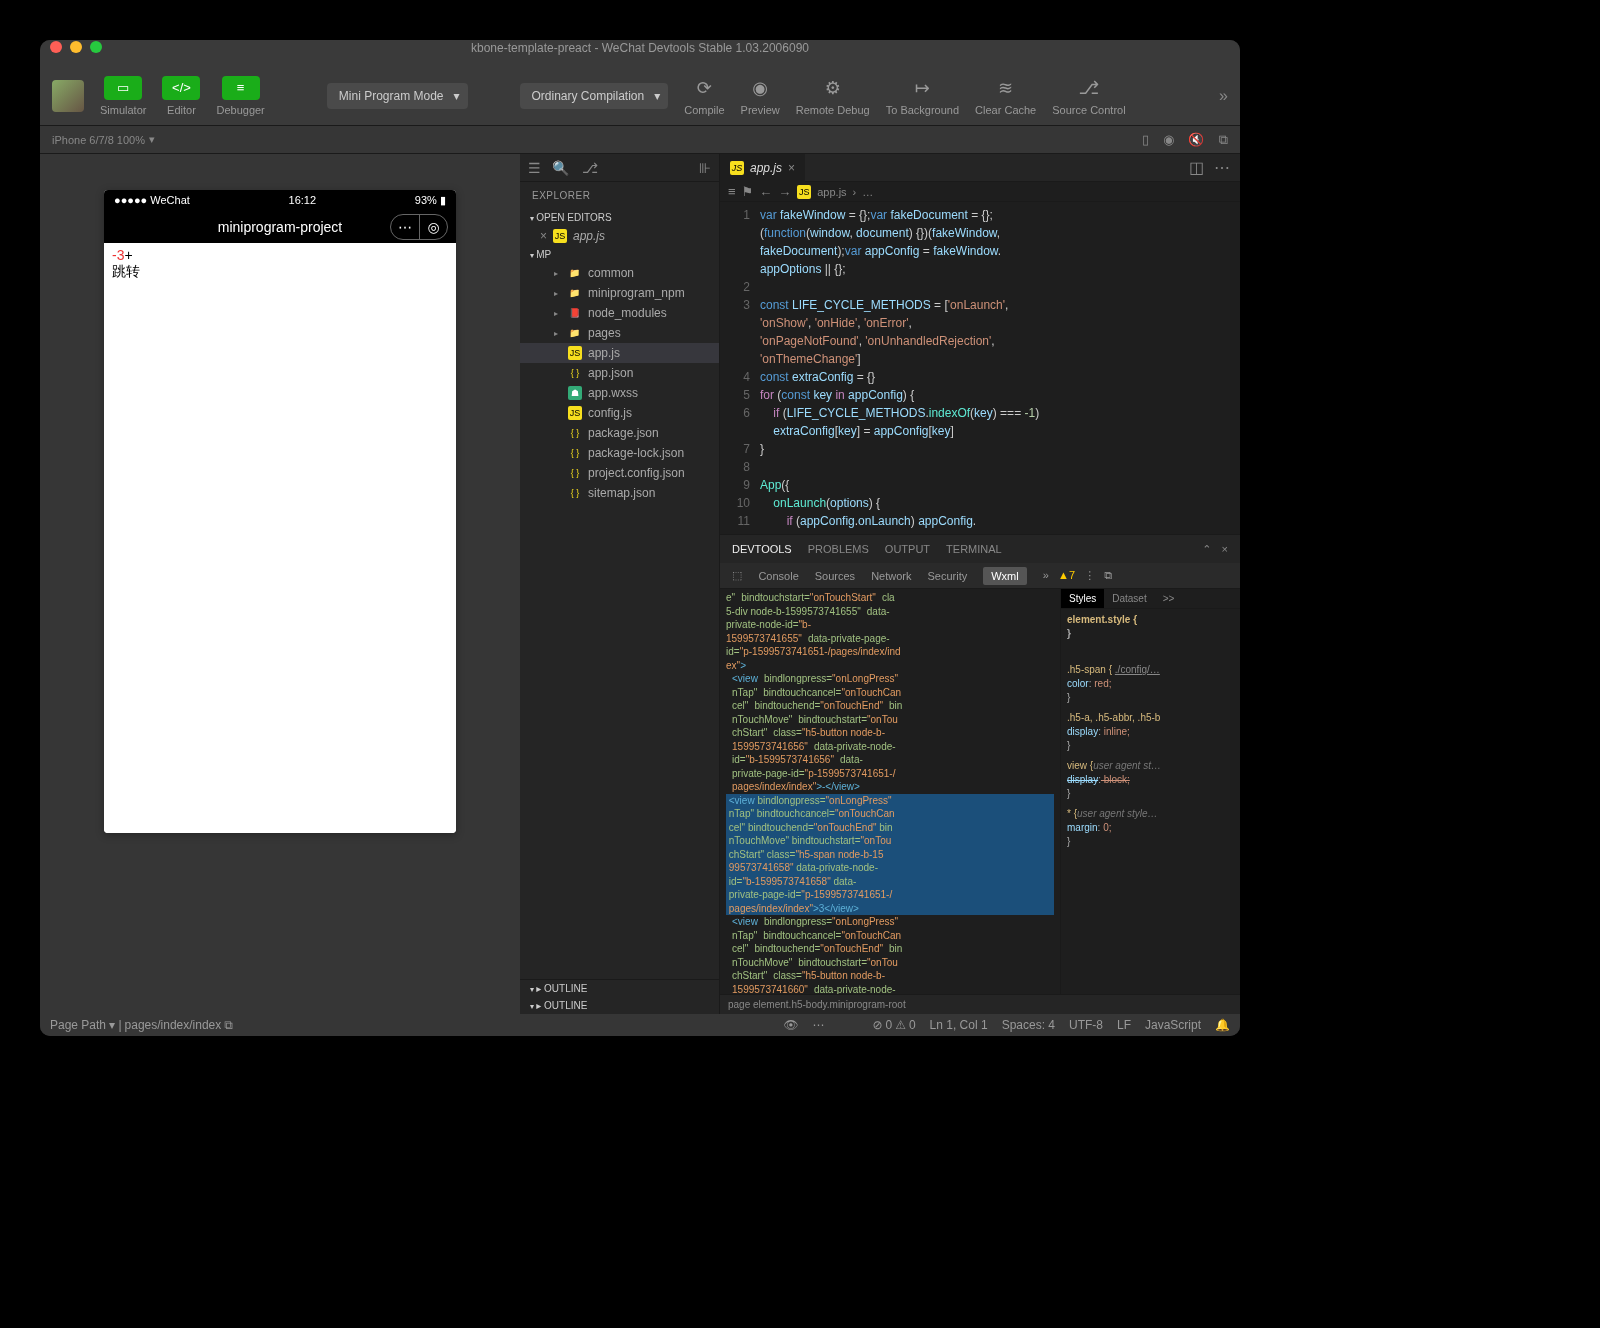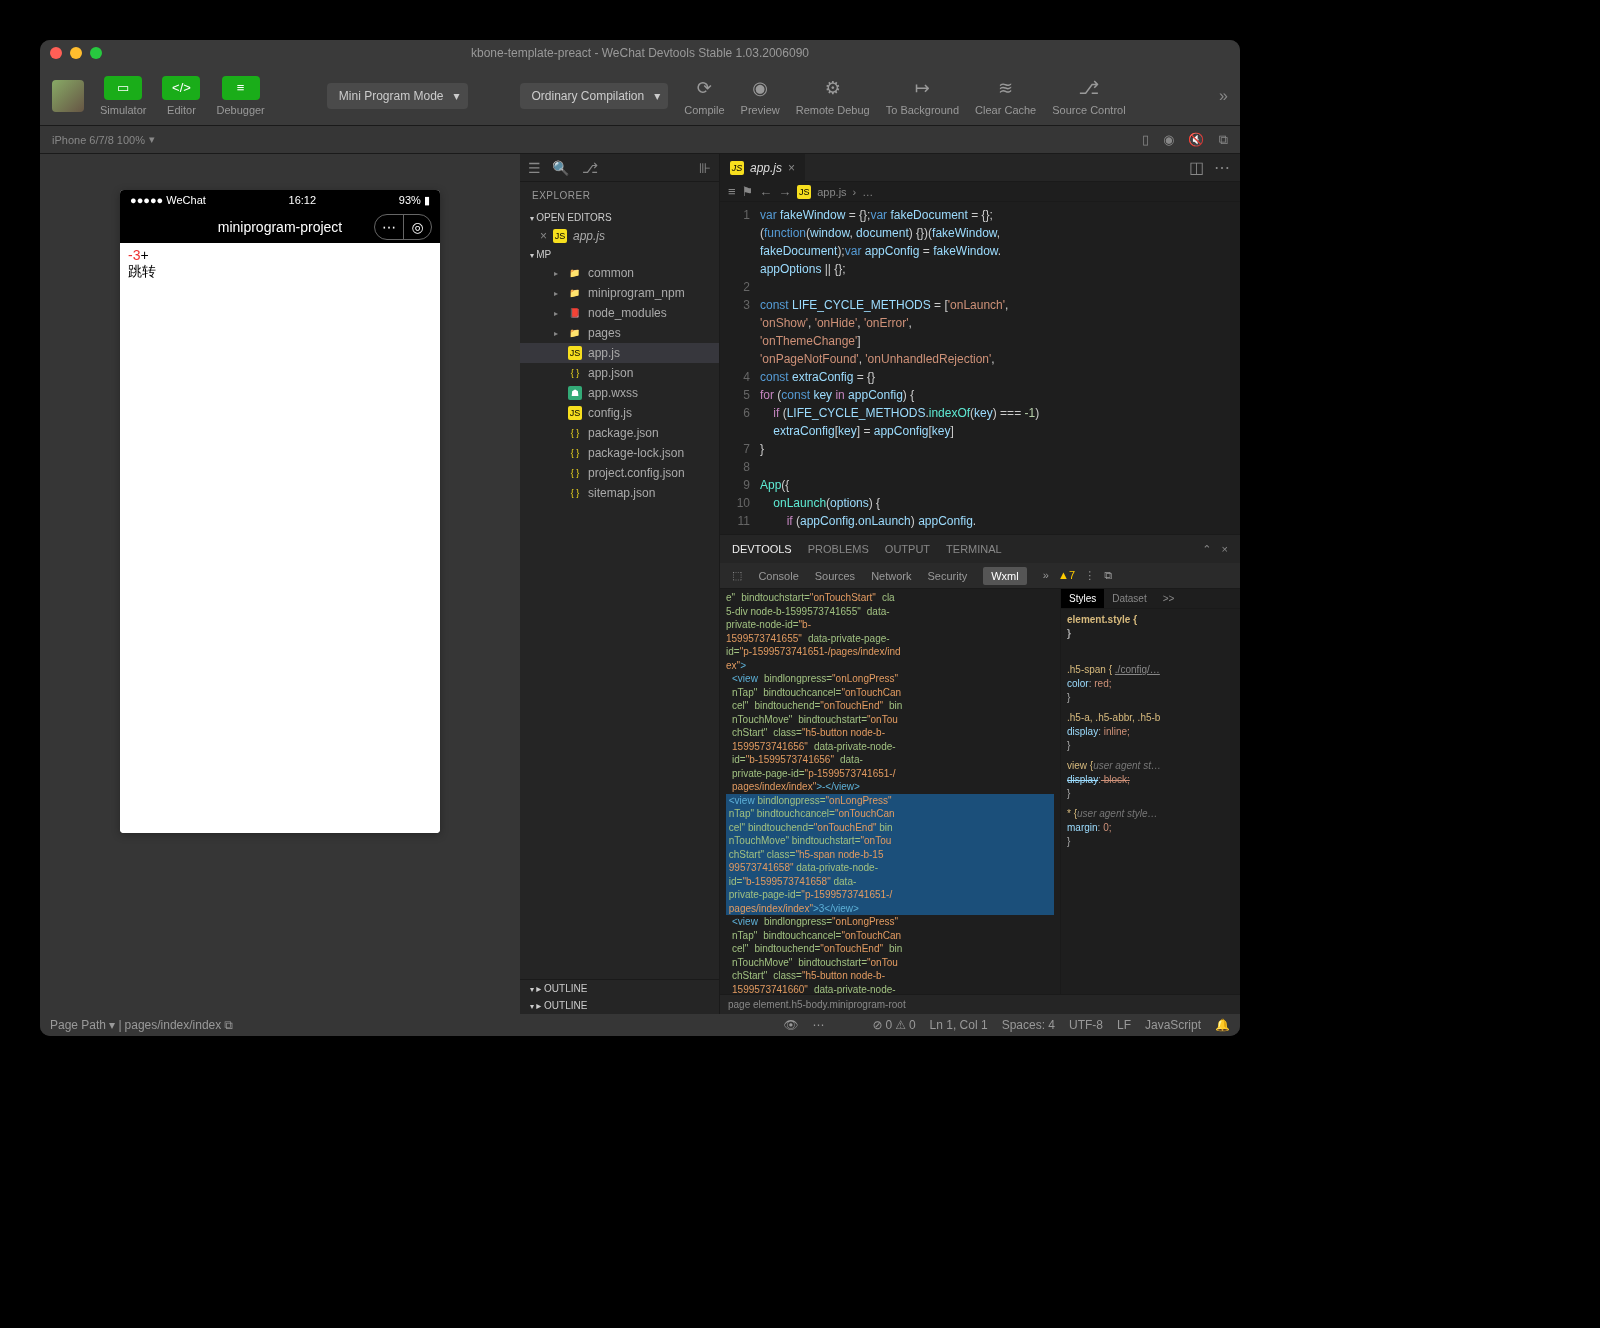--- a/index.html
+++ b/index.html
@@ -1,37 +1,37 @@
 <!DOCTYPE html>
 <html><head>
 <meta charset="utf-8">
 <style>
 *{box-sizing:border-box;margin:0;padding:0;font-family:-apple-system,BlinkMacSystemFont,"Segoe UI",sans-serif}
 body{background:#000;padding:40px;user-select:none}
 .window{width:1200px;height:996px;background:#2b2b2b;border-radius:10px;overflow:hidden;display:flex;flex-direction:column;box-shadow:0 20px 60px rgba(0,0,0,.5)}
-.titlebar{height:26px;background:#3a3a3a;display:flex;align-items:center;padding:10px 10px;position:relative}
+.titlebar{height:26px;background:#3a3a3a;display:flex;padding:1px 10px;position:relative}
 .traffic{display:flex;gap:8px}
 .dot{width:12px;height:12px;border-radius:50%}
 .dot.r{background:#ff5f56}.dot.y{background:#ffbd2e}.dot.g{background:#27c93f}
 .title{position:absolute;left:0;right:0;text-align:center;color:#999;font-size:12px}
 .toolbar{height:60px;background:#3a3a3a;display:flex;align-items:center;padding:0 12px;gap:16px;border-bottom:1px solid #1a1a1a}
 .avatar{width:32px;height:32px;border-radius:4px;background:linear-gradient(135deg,#8a6,#654)}
 .tbtn{display:flex;flex-direction:column;align-items:center;gap:4px;color:#999;font-size:11px;cursor:pointer}
 .tbtn .ico{width:38px;height:24px;background:#1aad19;border-radius:4px;display:flex;align-items:center;justify-content:center;color:#fff;font-size:13px}
 .tbtn.plain .ico{background:transparent;color:#999;font-size:18px}
 .dropdown{background:#4a4a4a;color:#ccc;padding:6px 24px 6px 12px;border-radius:4px;font-size:12px;position:relative;cursor:pointer}
 .dropdown::after{content:"▾";position:absolute;right:8px}
 .spacer{flex:1}
 .subbar{height:28px;background:#363636;display:flex;align-items:center;padding:0 12px;color:#888;font-size:11px;border-bottom:1px solid #1a1a1a}
 .subbar .left{display:flex;align-items:center;gap:4px}
 .subbar .right{margin-left:auto;display:flex;gap:14px;color:#888}
 .subbar .ricon{cursor:pointer;font-size:13px}
 .main{flex:1;display:flex;overflow:hidden}
 .simcol{width:480px;background:#363636;display:flex;flex-direction:column;align-items:center;padding-top:36px}
-.phone{width:320px;background:#fff;border-radius:4px;overflow:hidden;box-shadow:0 2px 8px rgba(0,0,0,.3)}
+.phone{width:352px;background:#fff;border-radius:4px;overflow:hidden;box-shadow:0 2px 8px rgba(0,0,0,.3)}
 .phead{background:#000;color:#fff}
 .pstatus{display:flex;justify-content:space-between;padding:4px 10px;font-size:11px}
 .pnav{display:flex;align-items:center;justify-content:center;padding:8px;position:relative}
 .pnav-title{font-size:14px}
 .pcaps{position:absolute;right:8px;display:flex;gap:0;border:1px solid #666;border-radius:14px;overflow:hidden}
 .pcap{width:28px;height:24px;display:flex;align-items:center;justify-content:center;font-size:14px}
 .pcap+.pcap{border-left:1px solid #666}
 .pbody{background:#fff;min-height:590px;padding:4px 8px;font-size:14px;color:#000}
 .pbody .count{color:#e33}
 .expcol{width:200px;background:#252525;display:flex;flex-direction:column;color:#aaa;font-size:12px;border-right:1px solid #1a1a1a}
@@ -308,22 +308,22 @@
             <div></div>
           </div>
         <div class="lines" id="lines">
             <div><span class="b">var</span> <span class="v">fakeWindow</span> = {};<span class="b">var</span> <span class="v">fakeDocument</span> = {};</div>
             <div>(<span class="b">function</span>(<span class="v">window</span>, <span class="v">document</span>) {})(<span class="v">fakeWindow</span>,</div>
             <div><span class="v">fakeDocument</span>);<span class="b">var</span> <span class="v">appConfig</span> = <span class="v">fakeWindow</span>.</div>
             <div><span class="v">appOptions</span> || {};</div>
             <div></div>
             <div><span class="b">const</span> <span class="v">LIFE_CYCLE_METHODS</span> = [<span class="s">'onLaunch'</span>,</div>
             <div><span class="s">'onShow'</span>, <span class="s">'onHide'</span>, <span class="s">'onError'</span>,</div>
+            <div><span class="s">'onPageNotFound'</span>, <span class="s">'onUnhandledRejection'</span>,</div>
             <div><span class="s">'onThemeChange'</span>]</div>
-            <div><span class="s">'onPageNotFound'</span>, <span class="s">'onUnhandledRejection'</span>,</div>
             <div><span class="b">const</span> <span class="v">extraConfig</span> = {}</div>
             <div><span class="k">for</span> (<span class="b">const</span> <span class="v">key</span> <span class="k">in</span> <span class="v">appConfig</span>) {</div>
             <div>    <span class="k">if</span> (<span class="v">LIFE_CYCLE_METHODS</span>.<span class="f">indexOf</span>(<span class="v">key</span>) === <span class="n">-1</span>)</div>
             <div>    <span class="v">extraConfig</span>[<span class="v">key</span>] = <span class="v">appConfig</span>[<span class="v">key</span>]</div>
             <div>}</div>
             <div></div>
             <div><span class="f">App</span>({</div>
             <div>    <span class="f">onLaunch</span>(<span class="v">options</span>) {</div>
             <div>        <span class="k">if</span> (<span class="v">appConfig</span>.<span class="v">onLaunch</span>) <span class="v">appConfig</span>.</div>
             <div>        <span class="v">onLaunch</span>.<span class="f">call</span>(<span class="b">this</span>, <span class="v">options</span>)</div>

